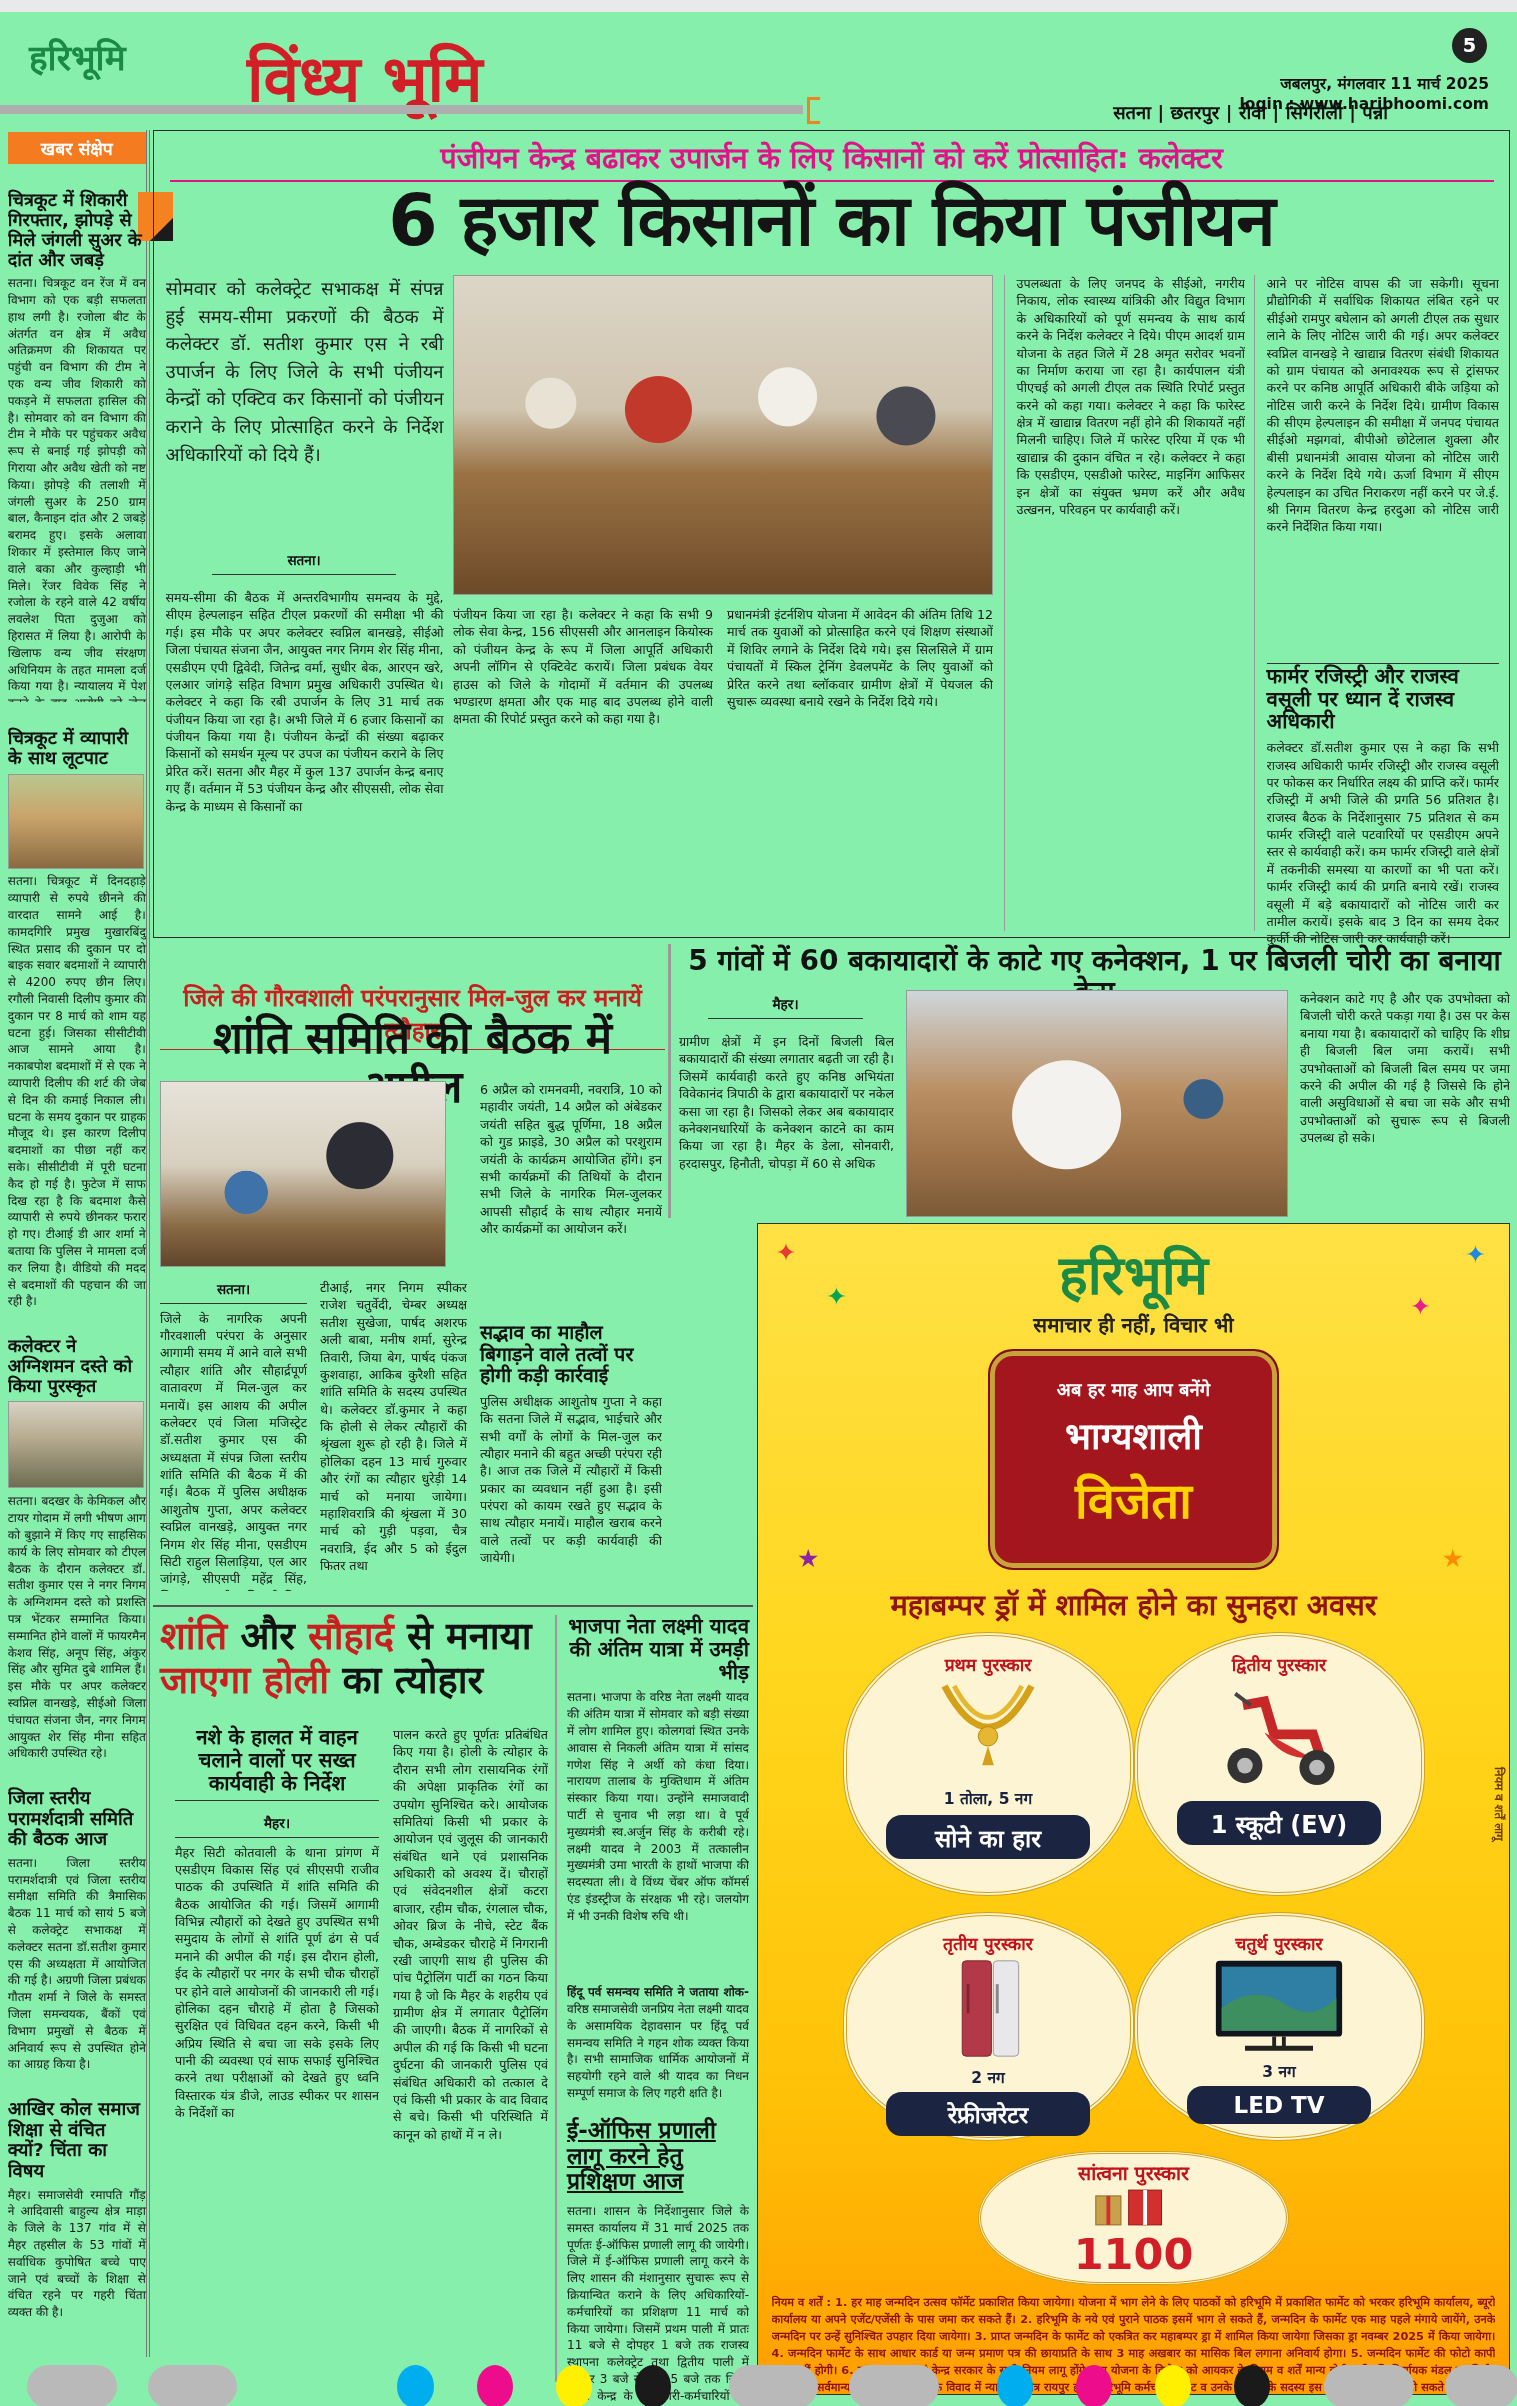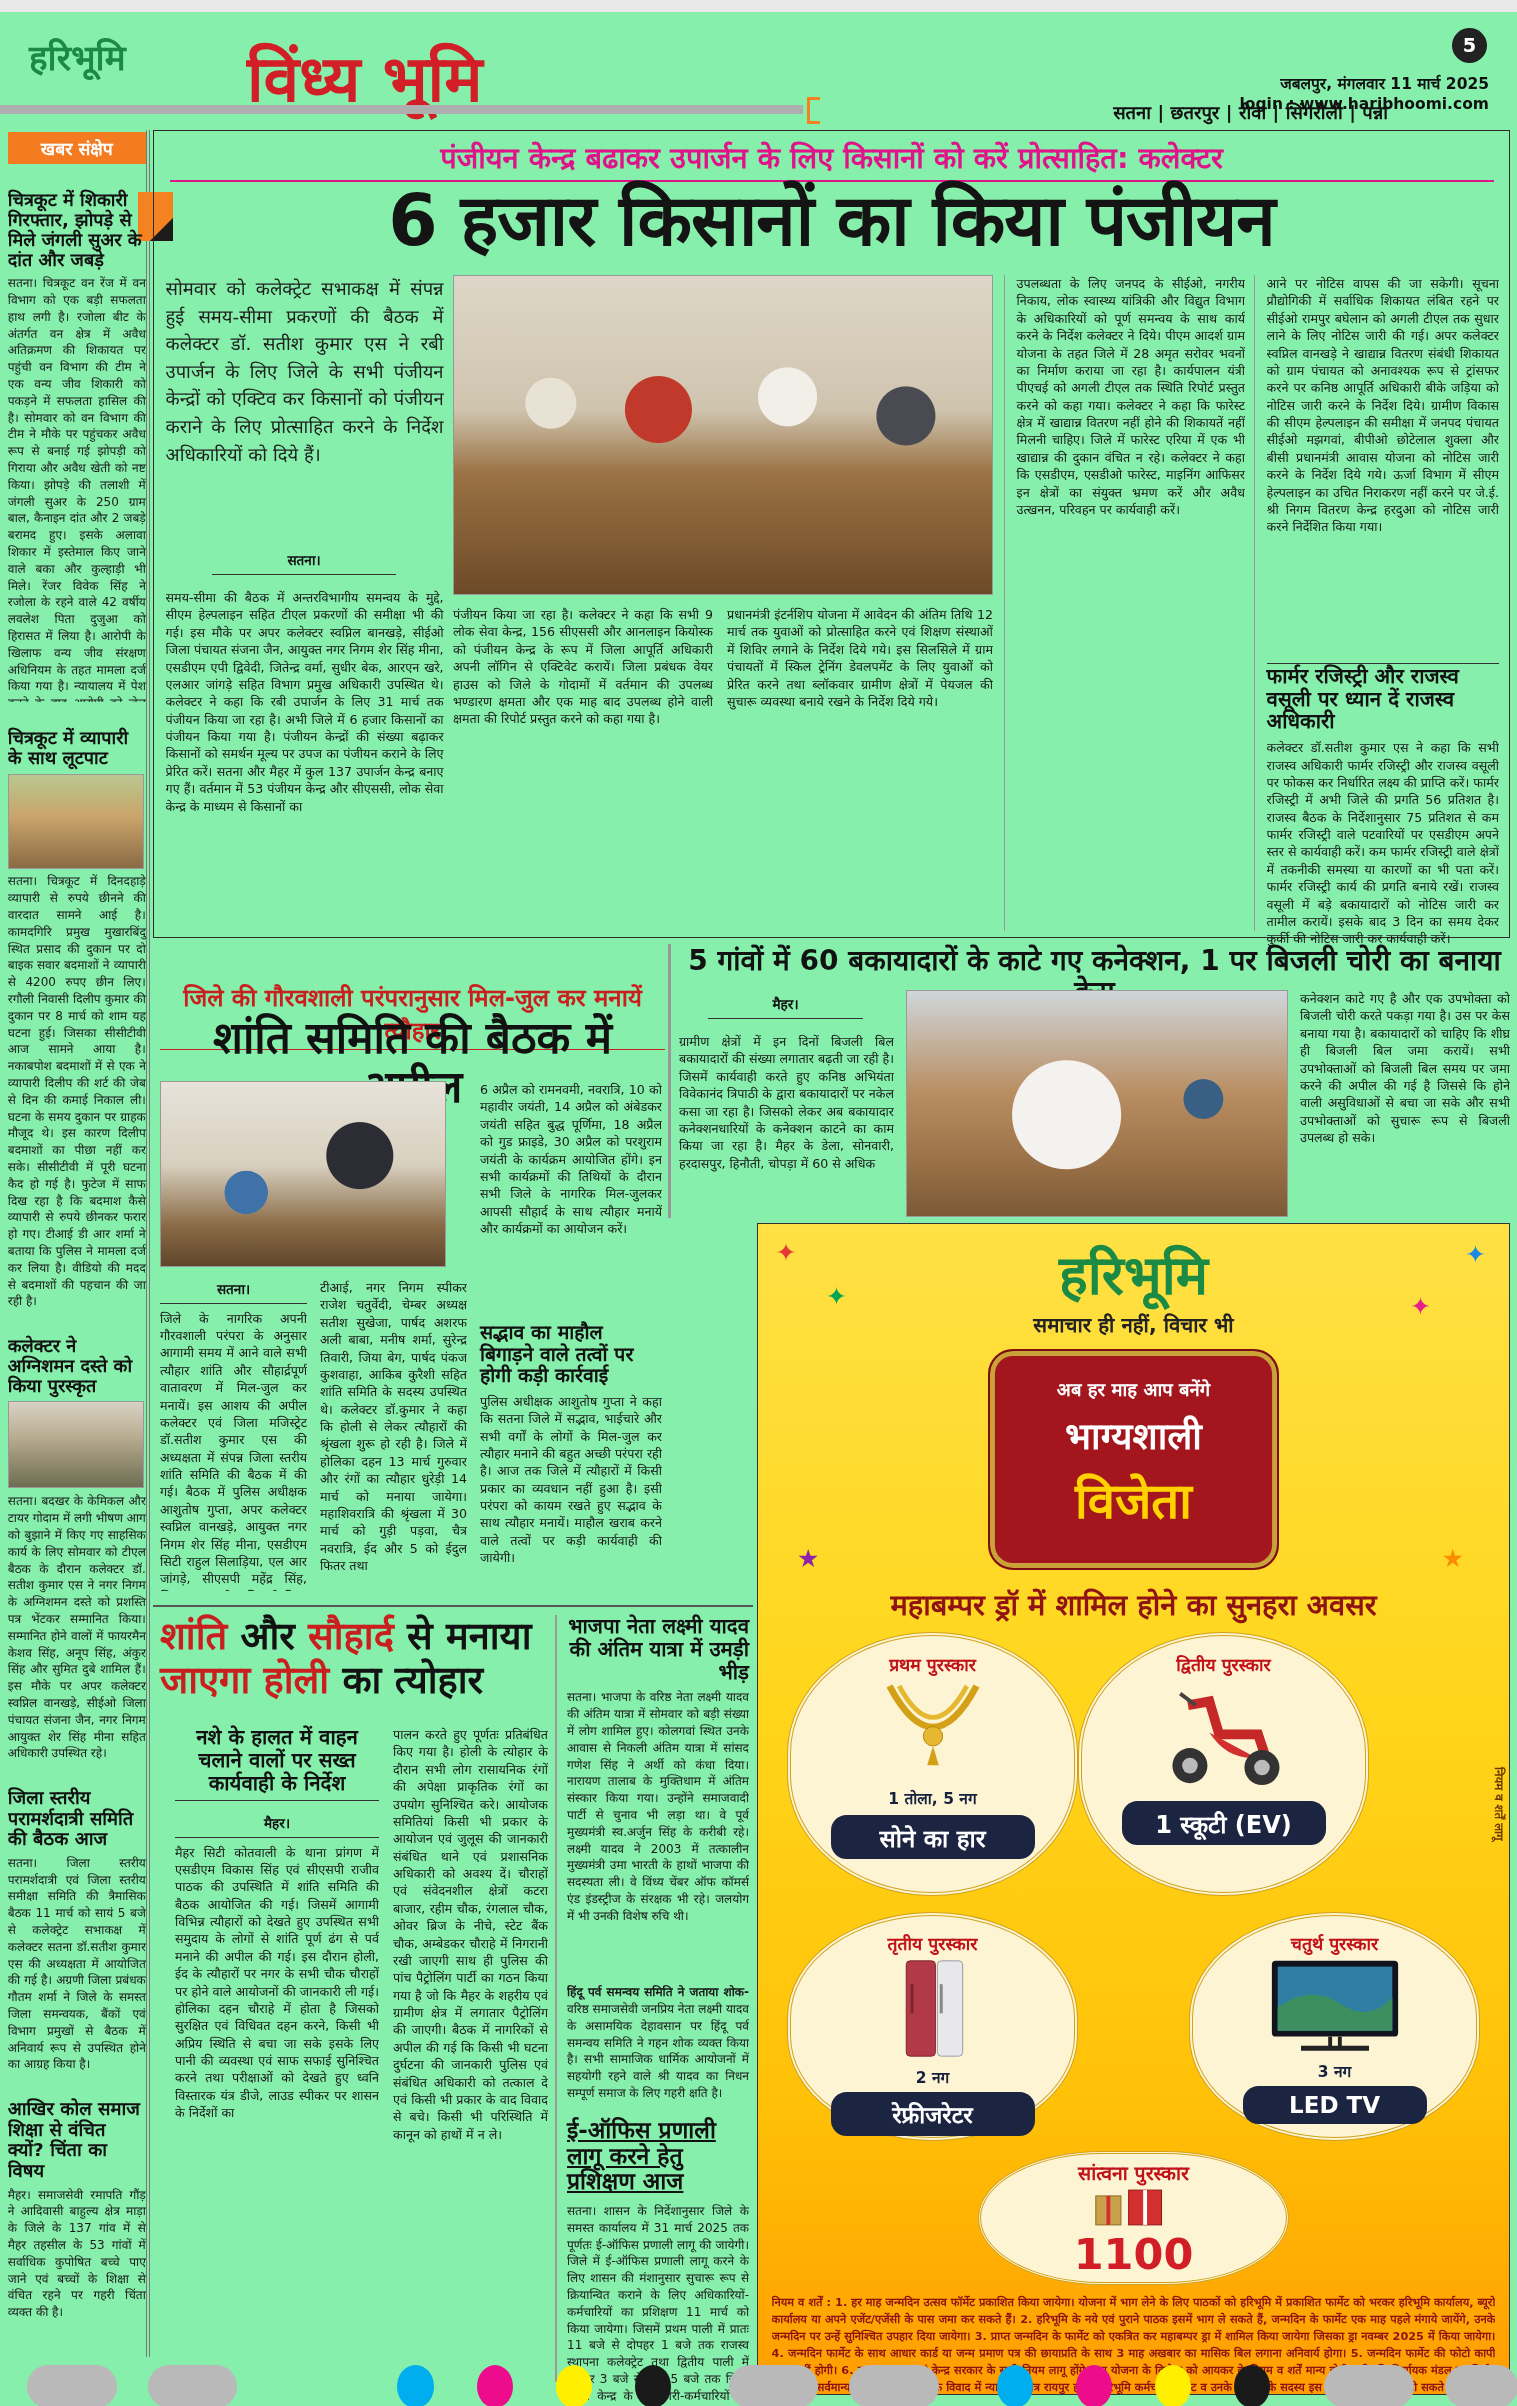--- a/index.html
+++ b/index.html
@@ -140,21 +140,21 @@
     <span class="star" style="left:39px;top:320px;color:#8e24aa">★</span>
     <span class="star" style="right:45px;top:320px;color:#fb8c00">★</span>
     <div style="text-align:center;margin-top:11.6px;font-size:54px;font-weight:bold;color:#1b8a45">हरिभूमि</div>
     <div style="text-align:center;font-size:20.4px;font-weight:bold;color:#222">समाचार ही नहीं, विचार भी</div>
     <div style="width:291px;height:221px;margin:11.6px auto 0;background:#a3161d;border-radius:25px;border:2.9px solid #7d0e14;box-shadow:0 0 0 4.9px #c9a23a inset;text-align:center;padding-top:25px">
       <div style="color:#fff;font-weight:bold;font-size:18.4px">अब हर माह आप बनेंगे</div>
       <div style="color:#fff;font-weight:bold;font-size:37px;margin-top:7.8px">भाग्यशाली</div>
       <div style="color:#ffd200;font-weight:bold;font-size:49px;margin-top:5.8px">विजेता</div>
     </div>
     <div style="text-align:center;margin-top:13.6px;font-size:29px;font-weight:bold;color:#8f1313">महाबम्पर ड्रॉ में शामिल होने का सुनहरा अवसर</div>
-    <div style="display:flex;justify-content:flex-start;margin-top:9.7px;padding:0 29px">
+    <div style="display:flex;justify-content:center;margin-top:9.7px;padding:0 29px">
       <div class="oval" style="width:291px;height:264px">
         <div class="rank">प्रथम पुरस्कार</div>
         <svg width="116" height="107" viewBox="0 0 120 110">
             <path d="M15 10 Q60 95 105 10" fill="none" stroke="#d4a017" stroke-width="7"></path>
             <path d="M25 10 Q60 75 95 10" fill="none" stroke="#e6b832" stroke-width="5"></path>
             <circle cx="60" cy="62" r="10" fill="#e6b832" stroke="#b8860b"></circle>
             <path d="M60 72 L54 92 L66 92 Z" fill="#d4a017"></path>
           </svg>
         <div class="qty">1 तोला, 5 नग</div>
         <div class="pill" style="width:204px;margin:5.8px auto 0;font-size:24px">सोने का हार</div>
@@ -167,21 +167,21 @@
             <circle cx="40" cy="92" r="18" fill="#333"></circle>
             <circle cx="40" cy="92" r="8" fill="#bbb"></circle>
             <circle cx="114" cy="94" r="18" fill="#333"></circle>
             <circle cx="114" cy="94" r="8" fill="#bbb"></circle>
             <path d="M30 18 L46 30" stroke="#444" stroke-width="4"></path>
           </svg>
         <div class="qty"></div>
         <div class="pill" style="width:204px;margin:5.8px auto 0;font-size:24px">1 स्कूटी (EV)</div>
       </div>
     </div>
-    <div style="display:flex;justify-content:space-between;margin-top:15.5px;padding:0 29px">
+    <div style="display:flex;justify-content:center;margin-top:15.5px;padding:0 29px">
       <div class="oval" style="width:291px;height:229px">
         <div class="rank">तृतीय पुरस्कार</div>
         <svg width="107" height="107" viewBox="0 0 110 110">
             <rect x="28" y="6" width="30" height="98" rx="4" fill="#b23a48" stroke="#7e2430"></rect>
             <rect x="60" y="6" width="26" height="98" rx="4" fill="#e8e8ea" stroke="#9a9aa2"></rect>
             <line x1="64" y1="30" x2="64" y2="60" stroke="#888" stroke-width="3"></line>
             <line x1="34" y1="30" x2="34" y2="60" stroke="#7e2430" stroke-width="3"></line>
           </svg>
         <div class="qty">2 नग</div>
         <div class="pill" style="width:204px;margin:3.9px auto 0;font-size:23px">रेफ्रीजरेटर</div>

